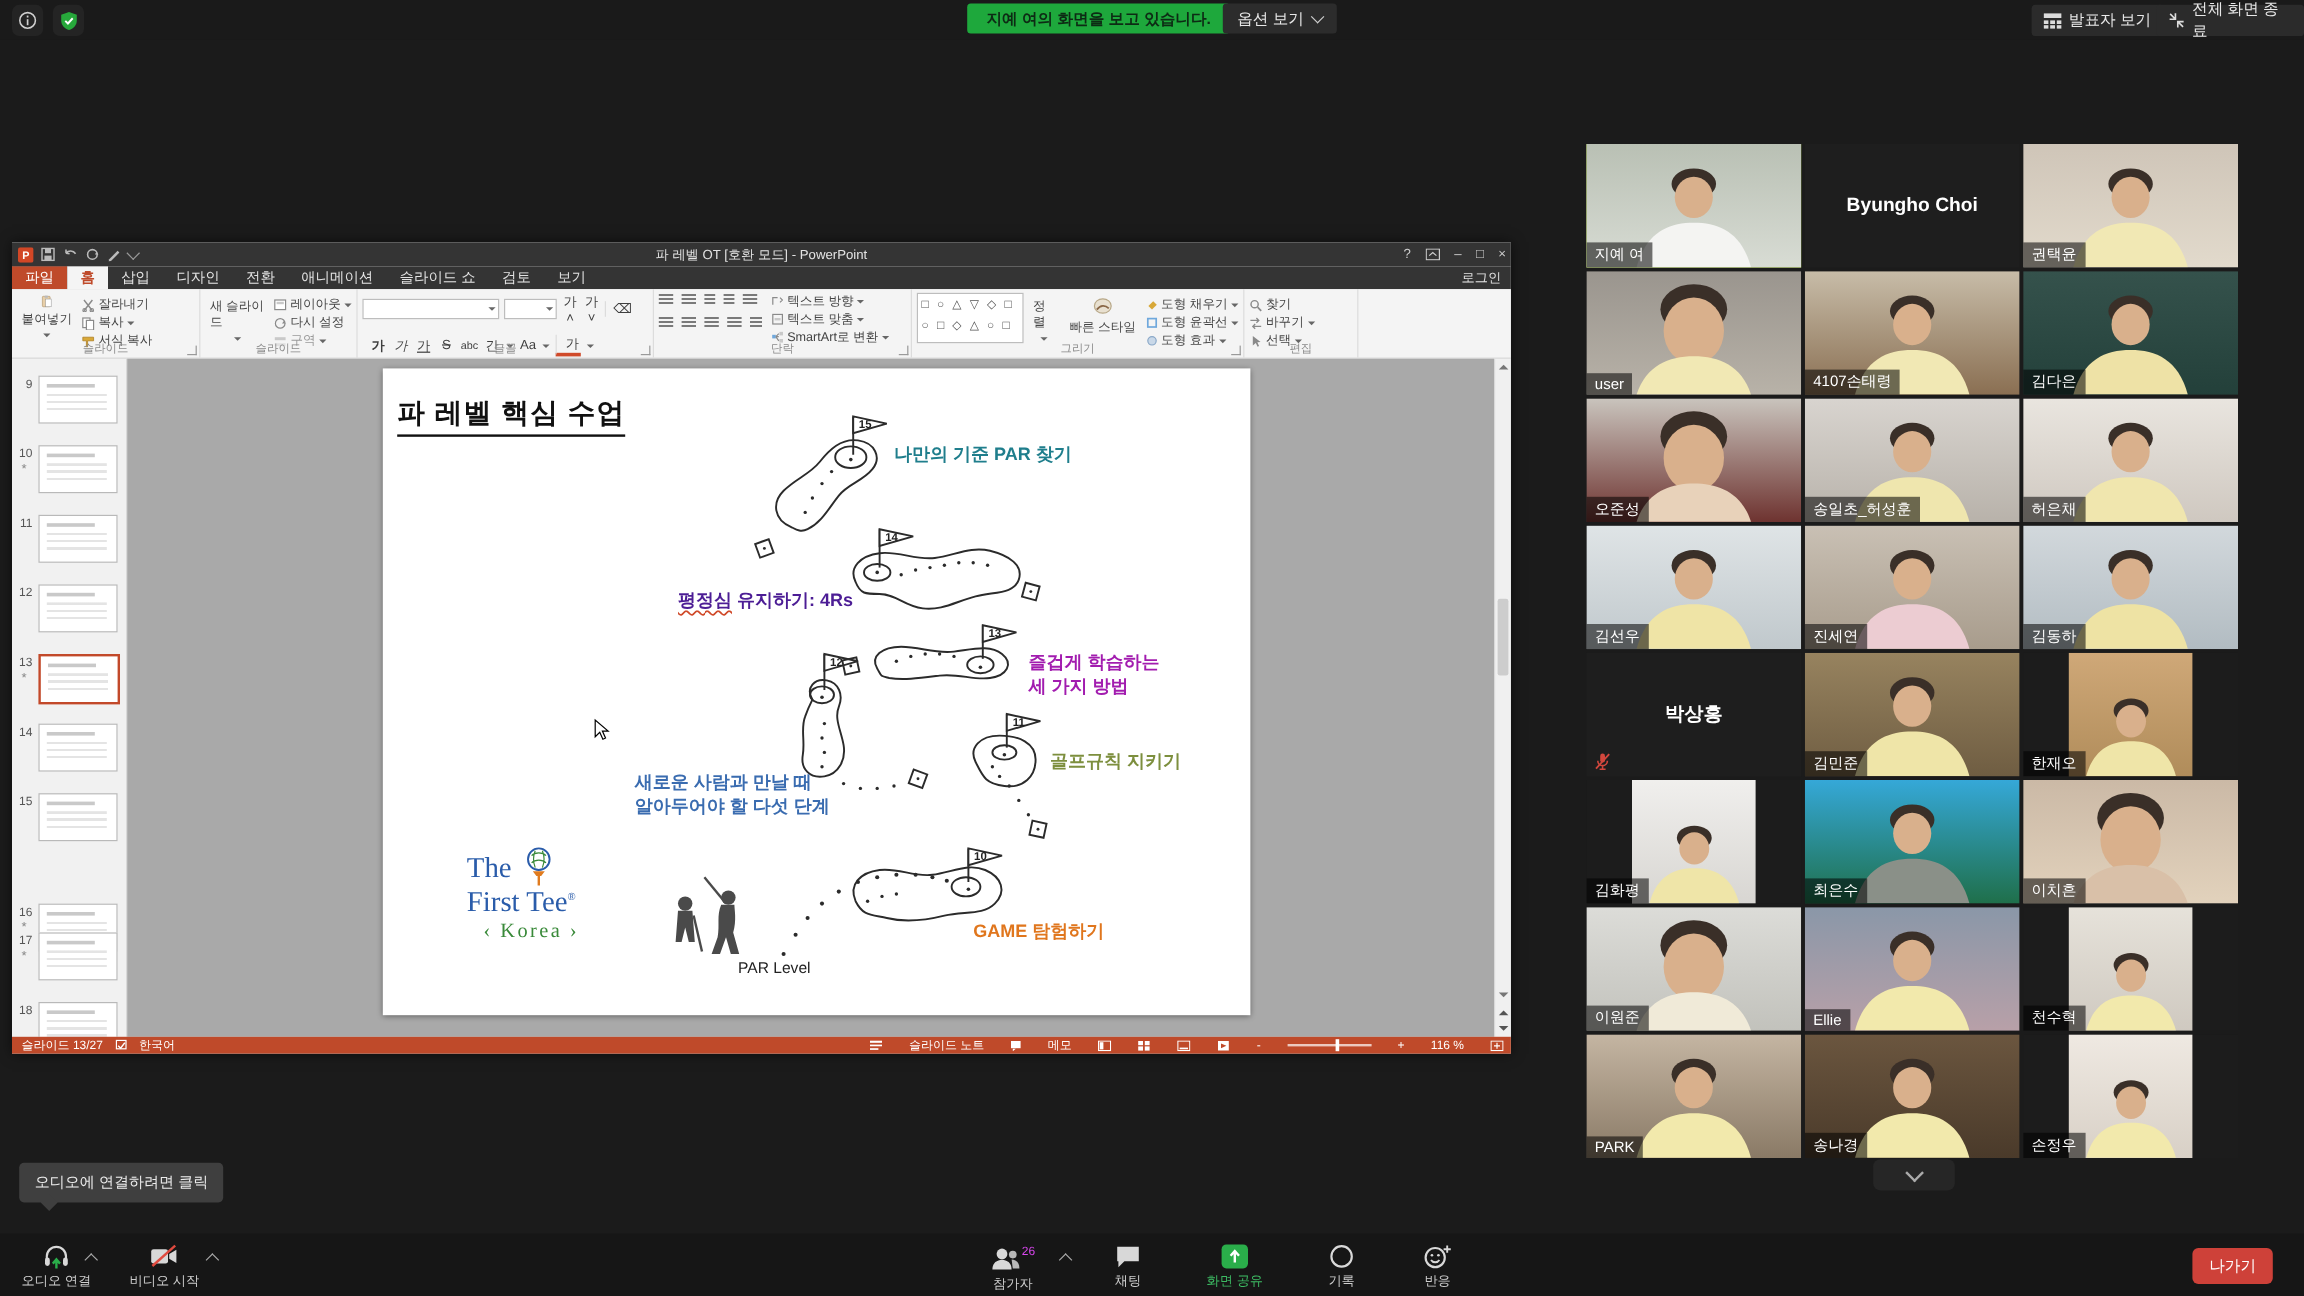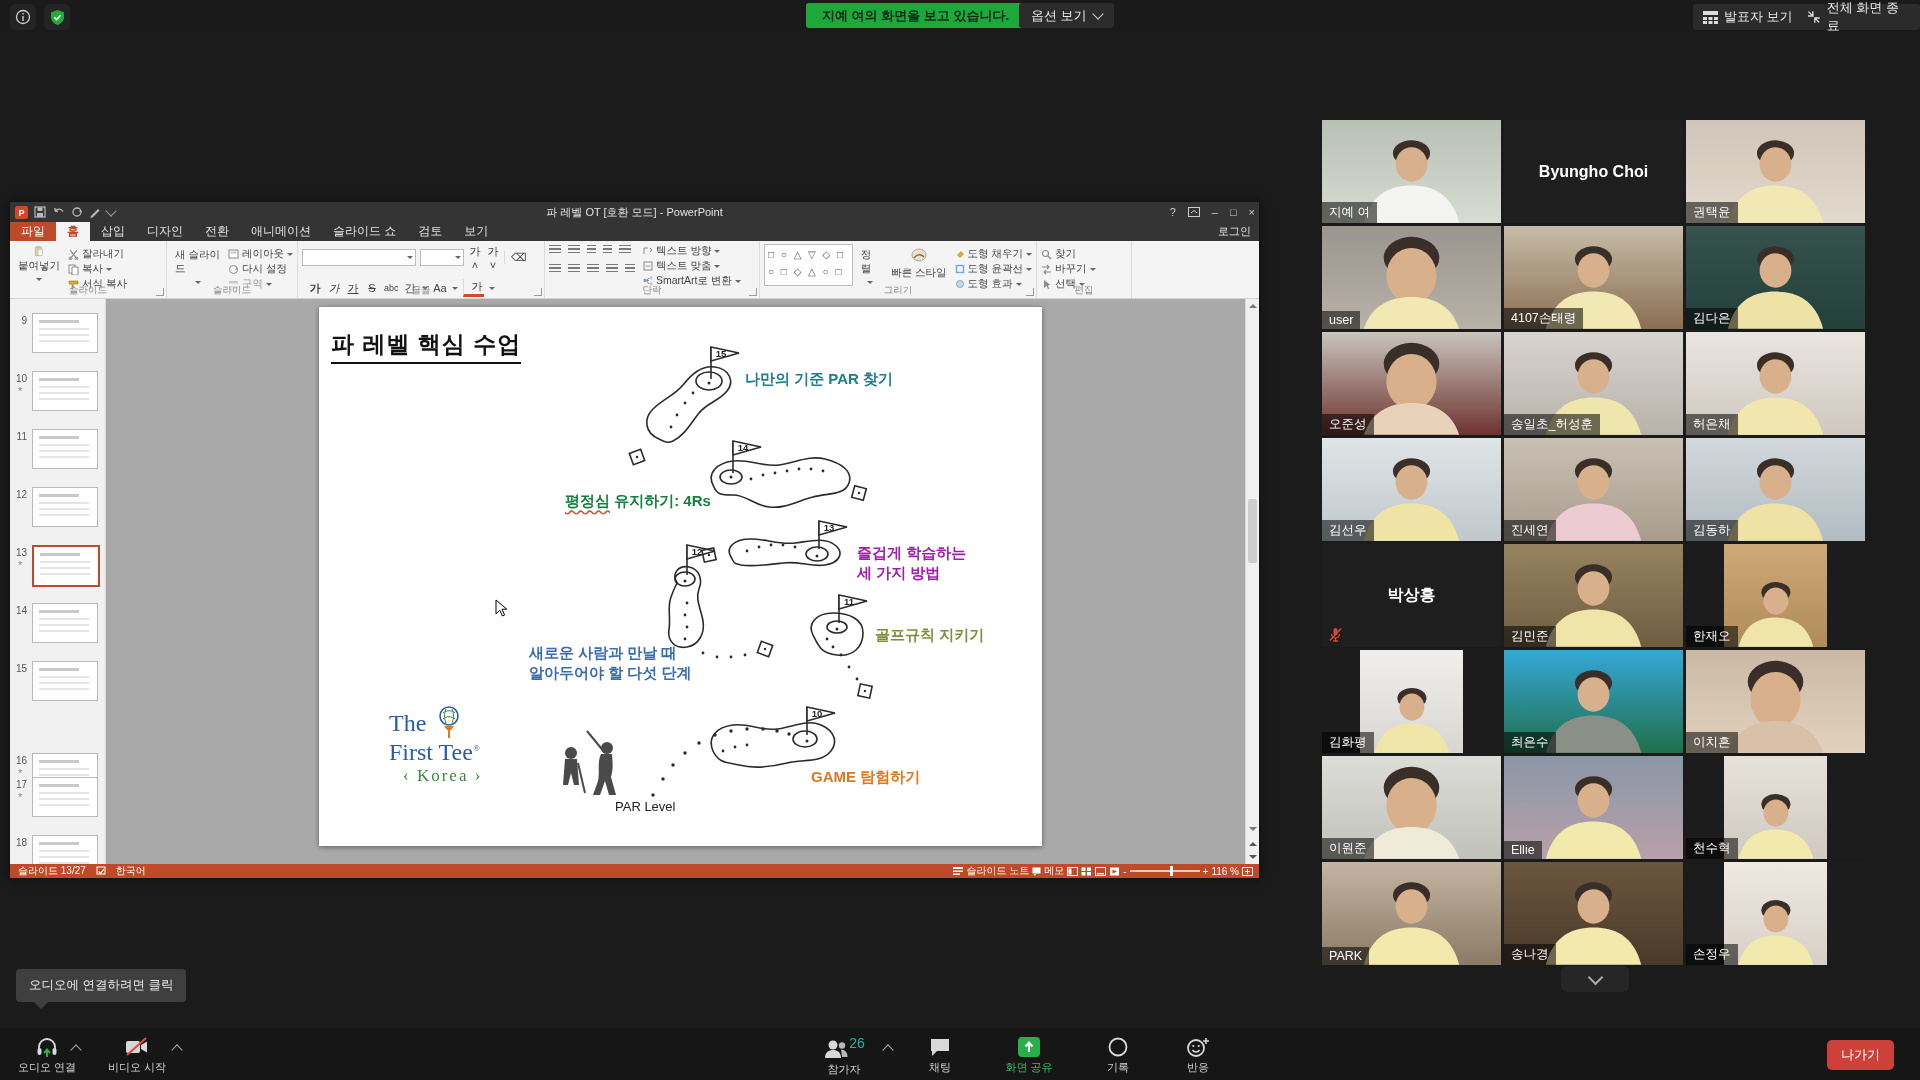--- a/index.html
+++ b/index.html
@@ -60,21 +60,21 @@
   #parlevel{position:absolute;left:296px;top:492px;font-size:13px;color:#222;font-weight:400;}
   
   #vscroll{width:13px;background:#f0f0f0;border-left:1px solid #d9d9d9;position:relative;}
   .sarr{position:absolute;left:0;width:13px;height:13px;display:flex;align-items:center;justify-content:center;}
   .tri-u{width:0;height:0;border:4px solid transparent;border-bottom-color:#777;margin-top:-3px;}
   .tri-d{width:0;height:0;border:4px solid transparent;border-top-color:#777;margin-bottom:-3px;}
   #sthumb{position:absolute;left:2px;top:200px;width:9px;height:64px;background:#cdcdcd;border-radius:2px;}
   
   #pstatus{position:absolute;left:0;bottom:0;right:0;height:14px;background:#bf4a2a;color:#fff;font-size:10px;display:flex;align-items:center;margin-top:39px;}
   #pstatus .lft{display:flex;align-items:center;gap:10px;padding-left:8px;flex:1;}
-  #pstatus .rgt{display:flex;align-items:center;gap:3px;padding-right:6px;}
+  #pstatus .rgt{display:flex;align-items:center;gap:22px;padding-right:6px;}
   .zl-track{width:70px;height:2px;background:rgba(255,255,255,.7);position:relative;}
   .zl-handle{position:absolute;left:58%;top:-4px;width:3px;height:10px;background:#fff;}
   
   #pgrid{position:absolute;left:1322px;top:120px;display:grid;grid-template-columns:repeat(3,179px);grid-auto-rows:103px;gap:3px;}
   .tile{position:relative;background:#1c1c1c;overflow:hidden;cursor:pointer;}
   .tile.active{outline:2px solid #b8d957;outline-offset:-2px;}
   .vid{position:absolute;inset:0;}
   .vid.inset{left:21%;width:58%;}
   .pname{position:absolute;left:0;bottom:0;background:rgba(0,0,0,.55);color:#fff;font-size:12.5px;padding:2px 7px;max-width:92%;white-space:nowrap;overflow:hidden;}
   .nametile{display:flex;align-items:center;justify-content:center;background:#1e1e1e;text-align:right;}
@@ -84,21 +84,21 @@
   #gridmore .chv{width:9px;height:9px;border-right:2px solid #ababab;border-bottom:2px solid #ababab;transform:rotate(45deg);margin-top:-4px;}
   
   #toolbar{position:absolute;left:0;bottom:0;width:1920px;height:52px;background:#161616;}
   .tbtn{position:absolute;display:flex;flex-direction:column;align-items:center;gap:2px;color:#cfcfcf;font-size:11px;cursor:pointer;}
   .tbtn .lab{white-space:nowrap;}
   .upchv{position:absolute;width:7px;height:7px;border-left:1.5px solid #aaa;border-top:1.5px solid #aaa;transform:rotate(45deg);cursor:pointer;}
   #sharebtn .lab{color:#3dbb63;}
   #leavebtn{position:absolute;right:26px;top:12px;background:#ce4139;color:#fff;font-size:13px;padding:6px 14px;border-radius:5px;cursor:pointer;}
   #tooltip{position:absolute;left:16px;top:969px;height:33px;background:#3f3f3f;color:#ececec;font-size:12.5px;display:flex;align-items:center;padding:0 13px;border-radius:4px;}
   #tooltip::after{content:"";position:absolute;left:20px;bottom:-5px;width:10px;height:10px;background:#3f3f3f;transform:rotate(45deg);}
-  .cnt{color:#14b8a6;font-size:14px;position:relative;top:-5px;}
+  .cnt{color:#d946ef;font-size:10px;position:relative;top:-5px;}
 </style>
 </head>
 <body>
 
 <div id="stage">
 
   <div id="topbar">
     <div class="tb-ic" style="left:10px">
       <svg width="16" height="16" viewBox="0 0 16 16">
         <circle cx="8" cy="8" r="6.5" fill="none" stroke="#cfcfcf" stroke-width="1.3"></circle>
@@ -592,21 +592,21 @@
               <path d="M52,15 C48,24 51,32 49,42 L44,56 L51,56 L56,42 L60,56 L67,56 L62,38 C65,28 63,19 63,15 Z"></path>
               <line x1="56" y1="14" x2="38" y2="-8" stroke="#4a4a4a" stroke-width="2"></line>
             </g>
 
             <g transform="translate(177,293)">
               <path d="M0,0 L0,14 L3.8,10.3 L6.4,16 L8.6,15 L6,9.2 L10.8,9.2 Z" fill="#fff" stroke="#000" stroke-width="1"></path>
             </g>
           </svg>
           <div id="slide-title">파 레벨 핵심 수업</div>
           <div class="slbl" style="left: 426px; top: 62px; color: rgb(31, 126, 140);">나만의 기준 PAR 찾기</div>
-          <div class="slbl" style="left: 246px; top: 184px; color: #15803d;"><span class="wavy">평정심</span><span> 유지하기: 4Rs</span></div>
+          <div class="slbl" style="left: 246px; top: 184px; color: #4c1d95;"><span class="wavy">평정심</span><span> 유지하기: 4Rs</span></div>
           <div class="slbl" style="left: 538px; top: 236px; color: #a21caf;">즐겁게 학습하는
 세 가지 방법</div>
           <div class="slbl" style="left: 556px; top: 318px; color: rgb(125, 143, 62);">골프규칙 지키기</div>
           <div class="slbl" style="left: 210px; top: 336px; color: rgb(58, 108, 176);">새로운 사람과 만날 때
 알아두어야 할 다섯 단계</div>
           <div class="slbl" style="left: 492px; top: 460px; color: rgb(224, 118, 29);">GAME 탐험하기</div>
           <div id="parlevel">PAR Level</div>
           <div id="logo">
             <div class="l1"><span>The</span>
               <svg width="34" height="34" viewBox="0 0 34 34" style="vertical-align:-8px">

